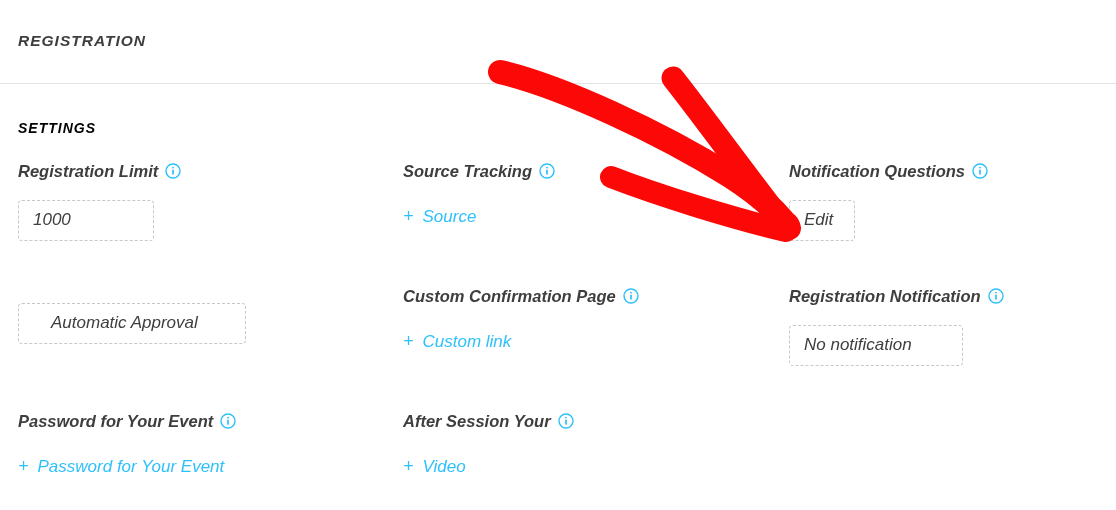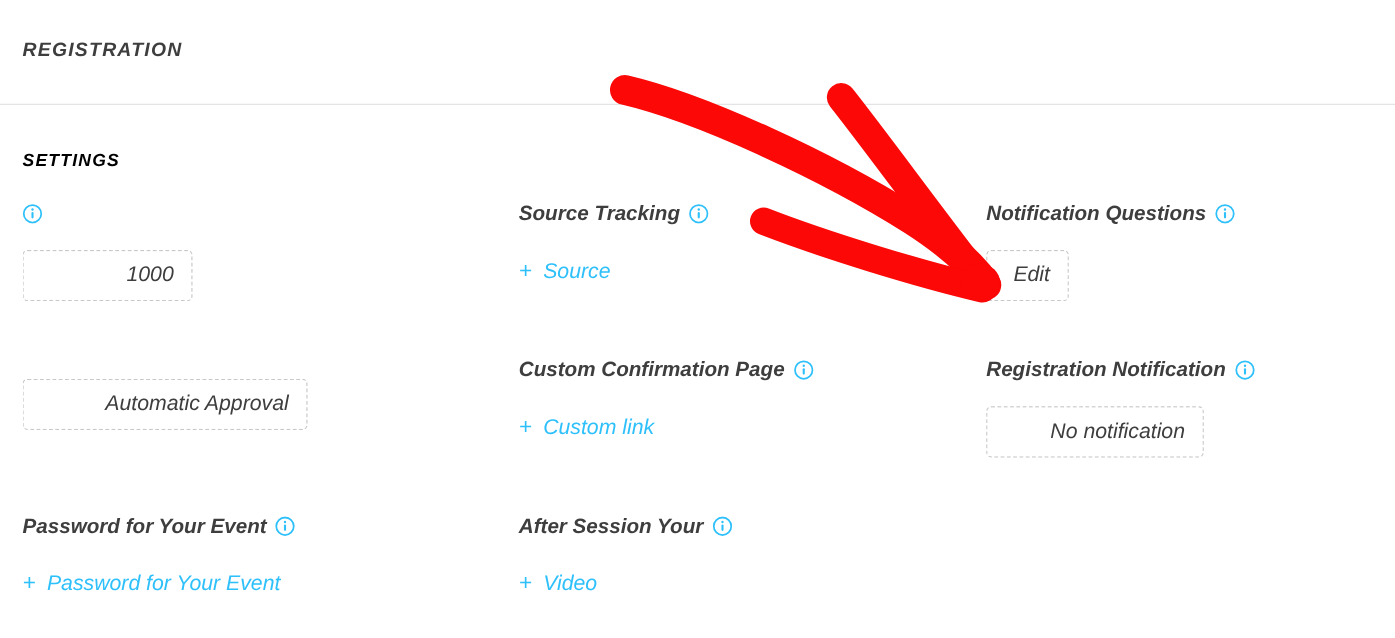--- a/index.html
+++ b/index.html
@@ -69,21 +69,21 @@
   }
   .row {
     position: relative;
     height: 125px;
   }
   .cell {
     position: absolute;
     top: 0;
   }
   .col-0 { left: 18px;  width: 380px; }
-  .col-1 { left: 403px; width: 380px; margin-left: 12px; }
+  .col-1 { left: 403px; width: 380px; }
   .col-2 { left: 789px; width: 320px; }
 
   .field-label {
     font-size: 16.5px;
     font-weight: bold;
     color: #3e3e3e;
     line-height: 22px;
     white-space: nowrap;
     display: flex;
     align-items: center;
@@ -109,21 +109,20 @@
     border-radius: 4px;
     background: #ffffff;
     font-size: 17px;
     font-weight: normal;
     color: #3e3e3e;
     line-height: 20px;
     padding: 9px 14px 10px 14px;
     box-sizing: border-box;
     white-space: nowrap;
     font-family: "Liberation Sans", sans-serif;
-    text-align: right;
   }
   .control-box.w-limit       { width: 136px; }
   .control-box.w-edit        { width: 66px; }
   .control-box.w-approval    { width: 228px; padding-left: 32px; }
   .control-box.w-notify      { width: 174px; }
 
   
   .add-link {
     display: inline-flex;
     align-items: baseline;
@@ -162,20 +161,21 @@
   <div class="divider"></div>
 
   <div class="sub-header">SETTINGS</div>
 
   <div class="grid">
 
     <div class="row">
 
       <div class="cell col-0">
         <div class="field-label">
+          <span>Registration Limit</span>
           <span class="info-icon">
             <svg width="16" height="16" viewBox="0 0 16 16">
               <circle cx="8" cy="8" r="7" fill="none" stroke="#2ec0fb" stroke-width="1.4"></circle>
               <circle cx="8" cy="4.6" r="0.95" fill="#2ec0fb"></circle>
               <rect x="7.15" y="6.6" width="1.7" height="5.1" rx="0.85" fill="#2ec0fb"></rect>
             </svg>
           </span>
         </div>
         <div class="control-box w-limit">1000</div>
       </div>

